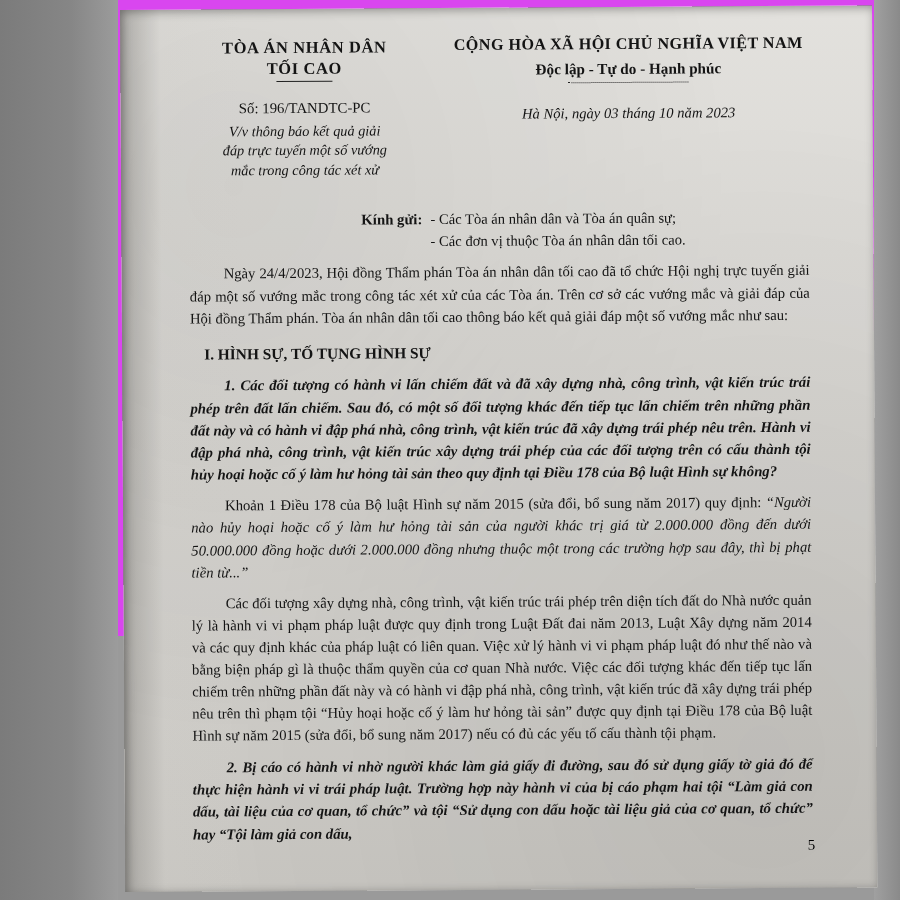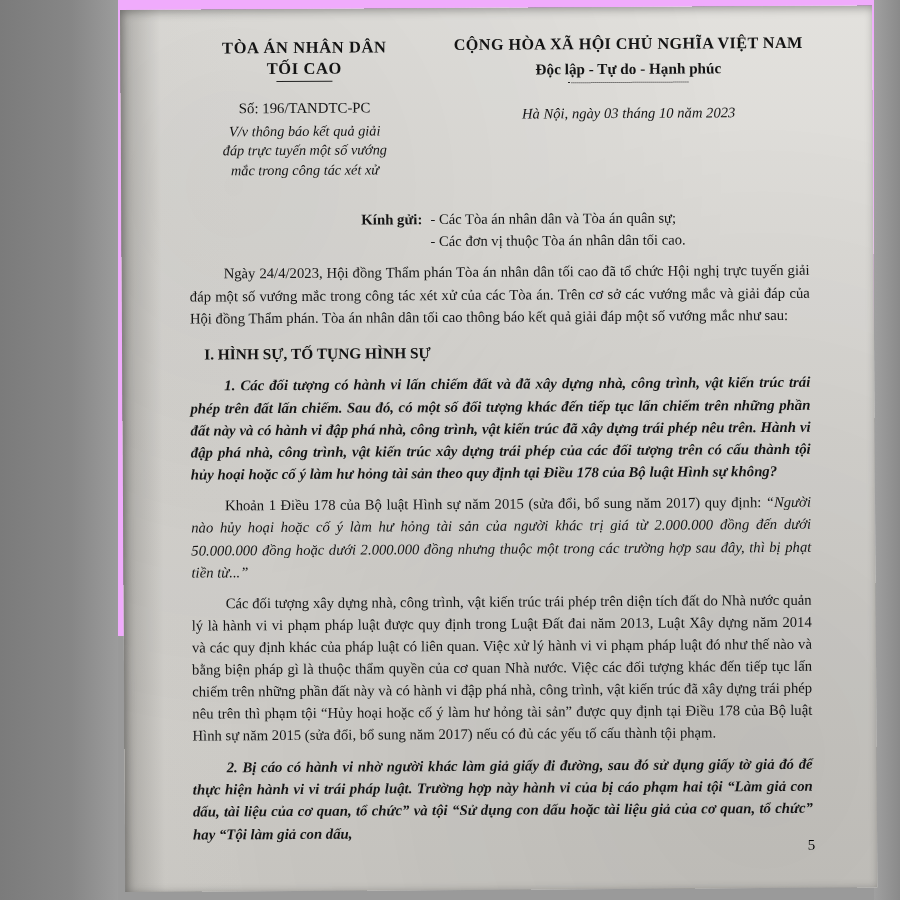--- a/index.html
+++ b/index.html
@@ -8,21 +8,21 @@
     background: #9a9a9a;
     width: 900px;
     height: 900px;
     overflow: hidden;
     font-family: "Liberation Serif", serif;
   }
   #page {
     position: relative;
     width: 900px;
     height: 636px;
-    background: #f0abfc;
+    background: #d946ef;
   }
   
   .gutter-left {
     position: absolute;
     left: 0; top: 0;
     width: 118px; height: 900px;
     background: linear-gradient(to right, #7b7b7b 0%, #868686 60%, #9c9c9c 100%);
   }
   .gutter-right {
     position: absolute;

